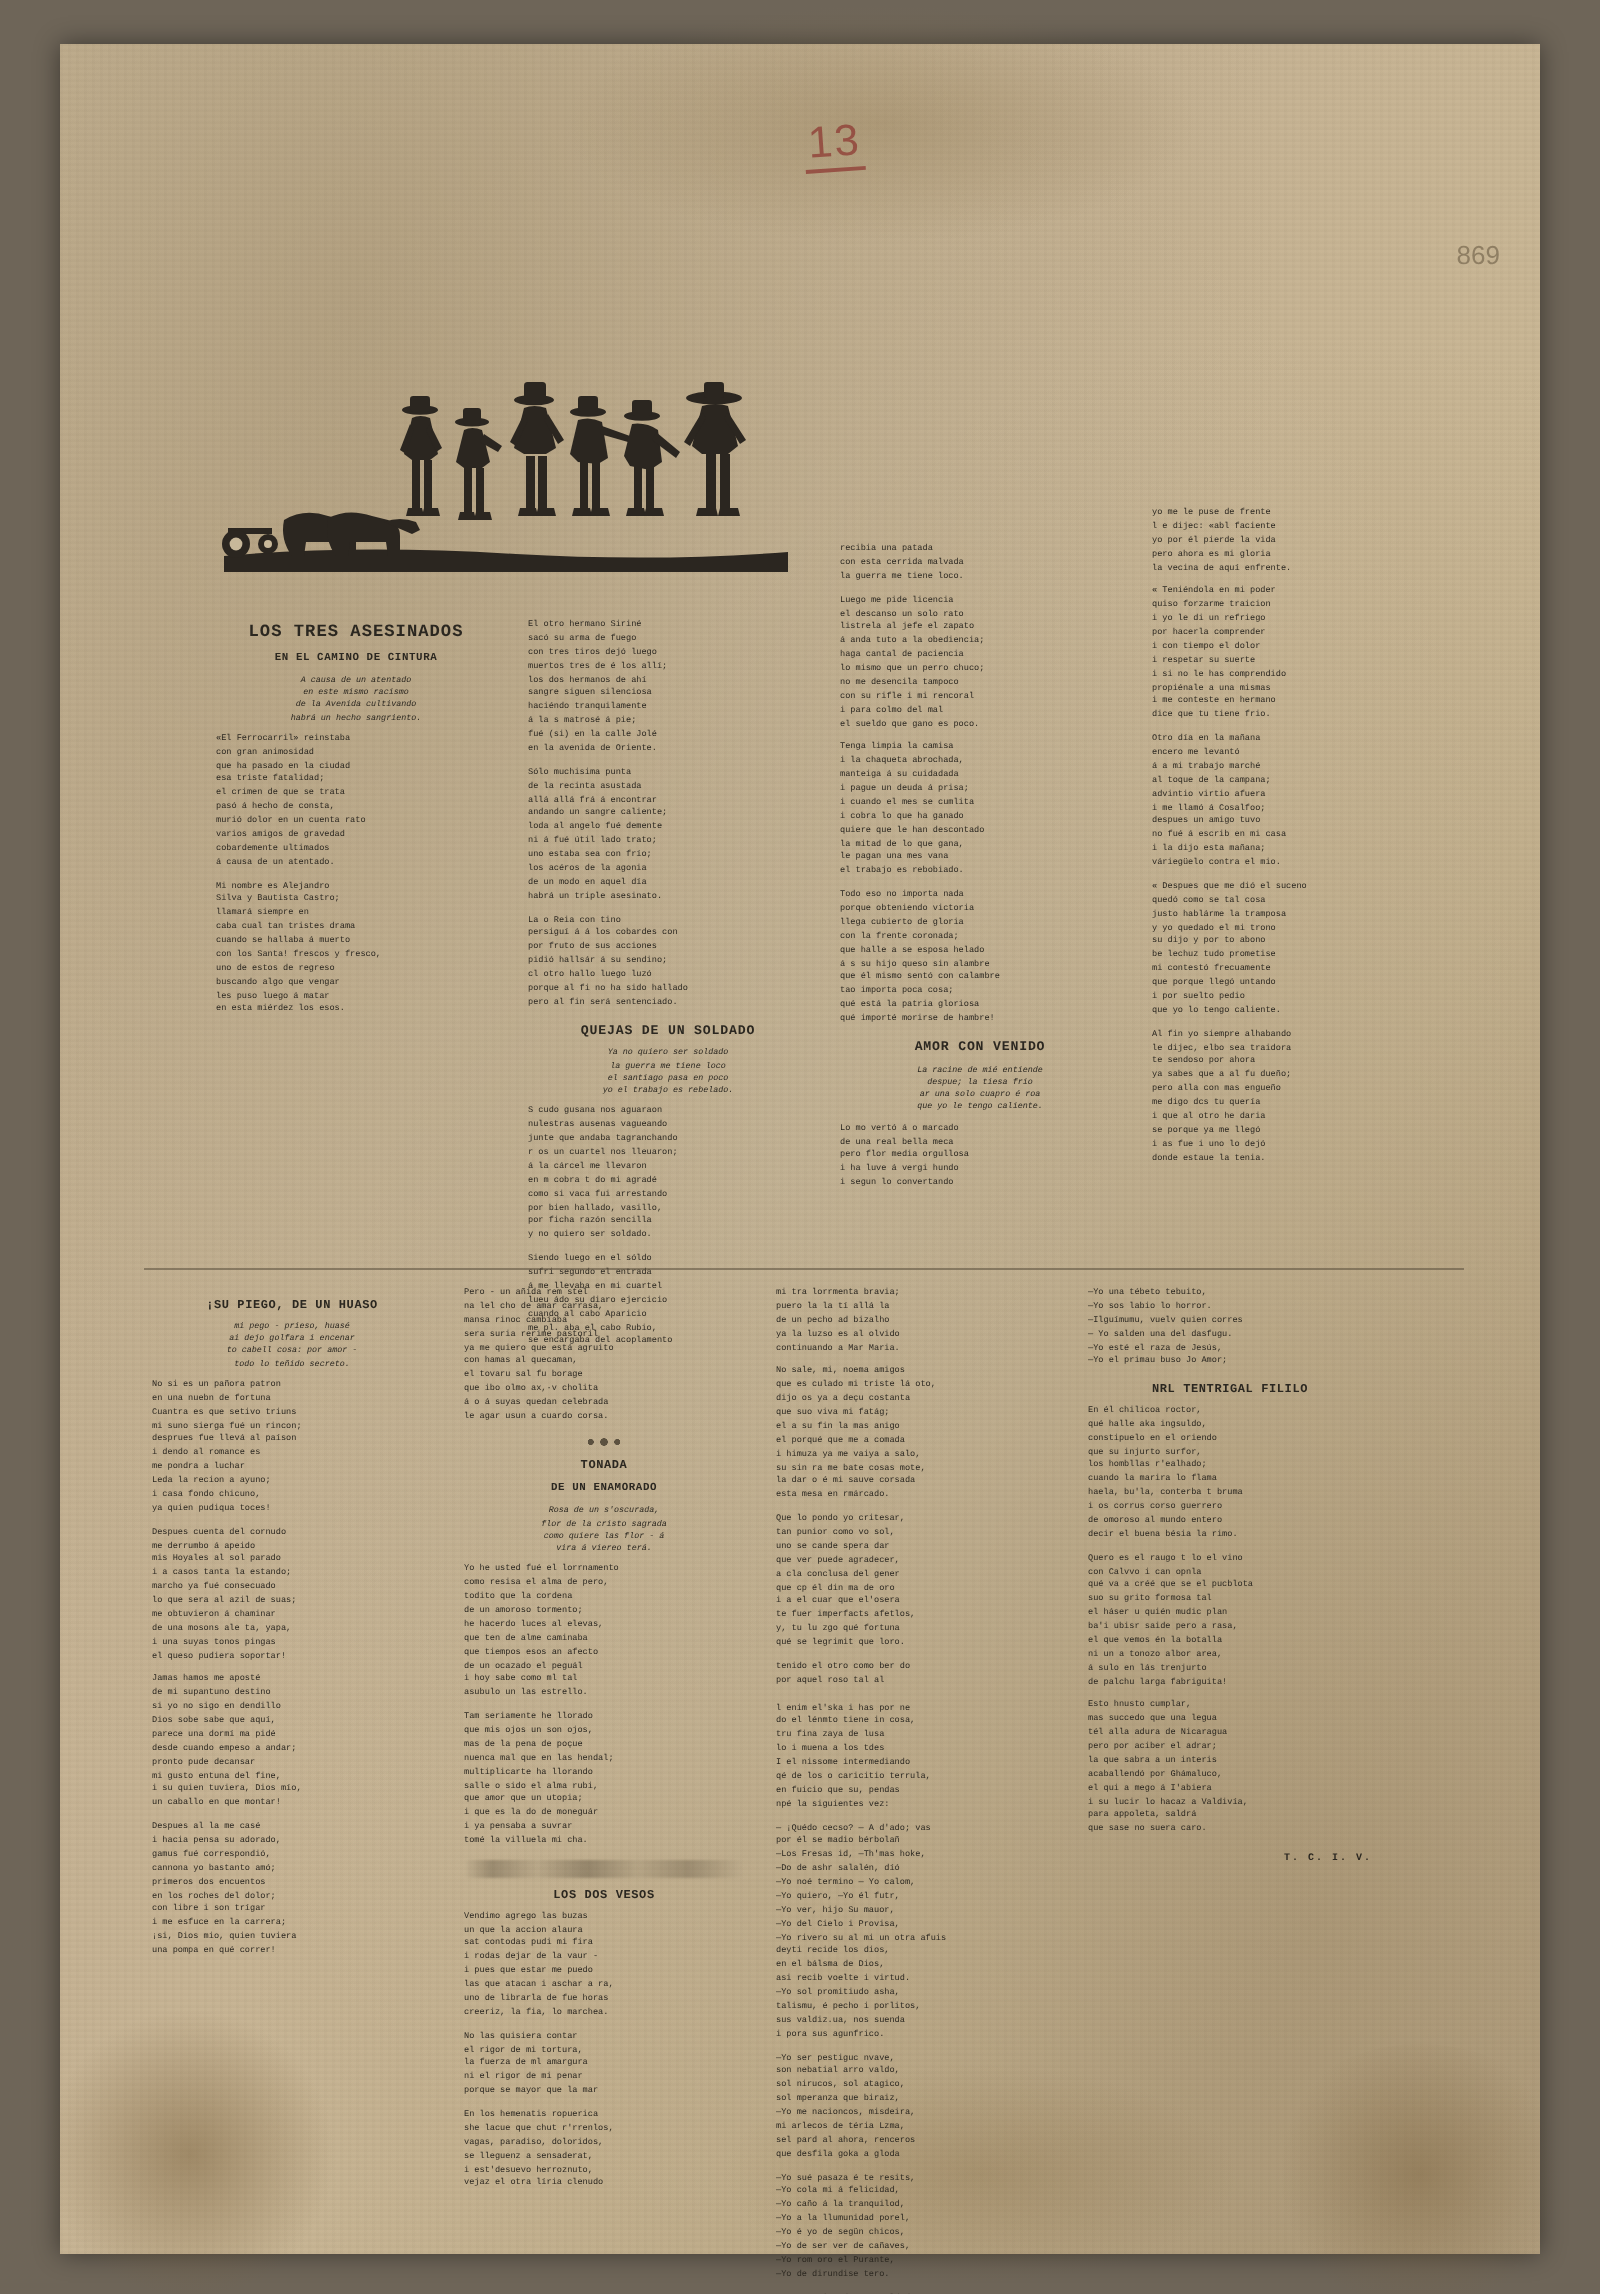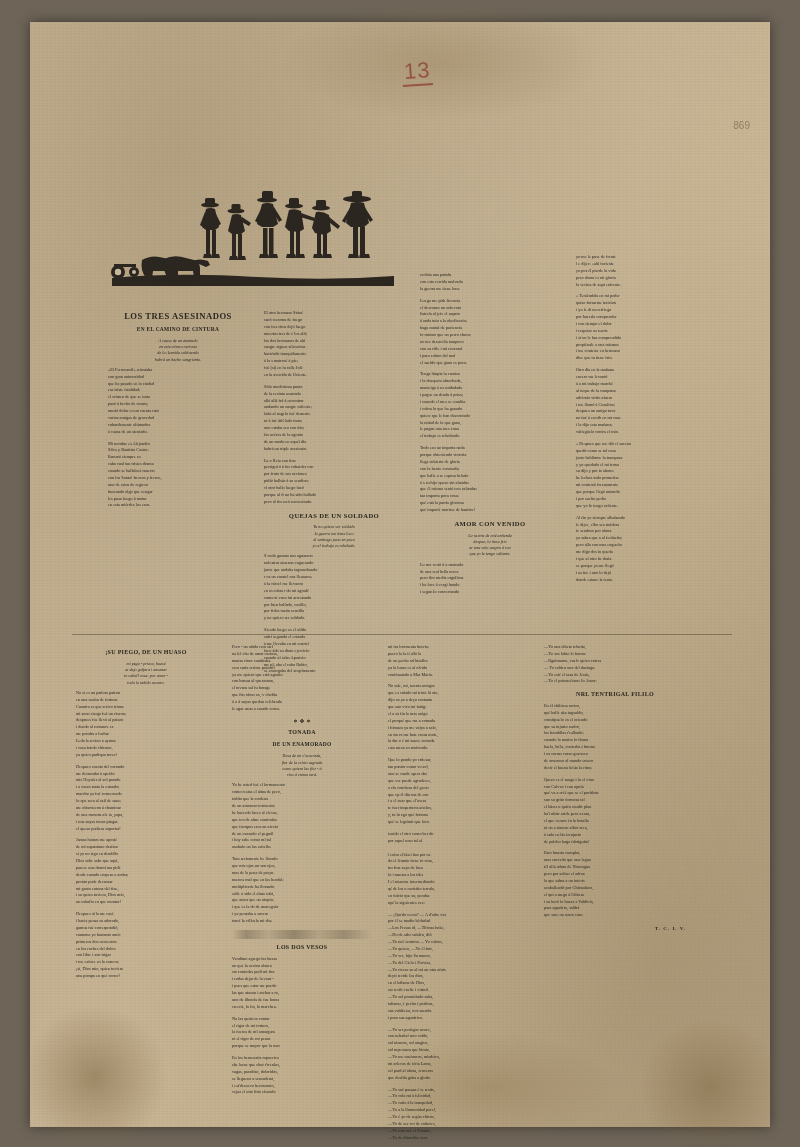--- a/index.html
+++ b/index.html
@@ -41,27 +41,28 @@
     transform:rotate(-4deg);
     letter-spacing:1px;
     opacity:.75;
   }
   .pencil-num .strike{
     display:inline-block;border-bottom:2px solid #8e3a33;padding:0 2px;
   }
   .corner-num{
     position:absolute;right:20px;top:98px;
     font-family:"Liberation Sans",sans-serif;
-    font-size:10px;color:#6b5c44;opacity:.6;
+    font-size:13px;color:#6b5c44;opacity:.6;
   }
 
   
   .sheet{
     position:absolute;left:42px;top:110px;width:660px;height:940px;
     color:#2e2a22;
+    font-family:Liberation Mono, monospace;
   }
   .rule{
     position:absolute;left:0;width:660px;height:1px;
     background:#5a4f3c;opacity:.55;
   }
   .r1{top:502px;}
 
   .illus{
     position:absolute;left:36px;top:28px;width:290px;height:140px;
   }

